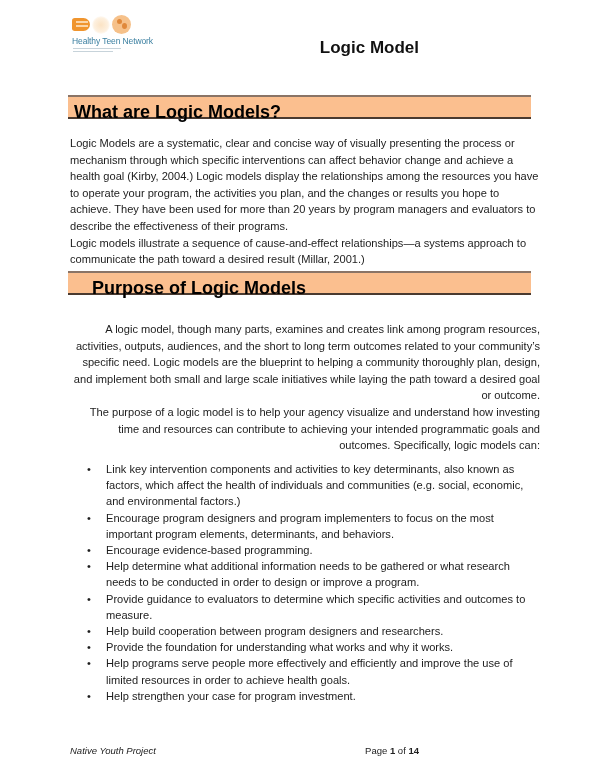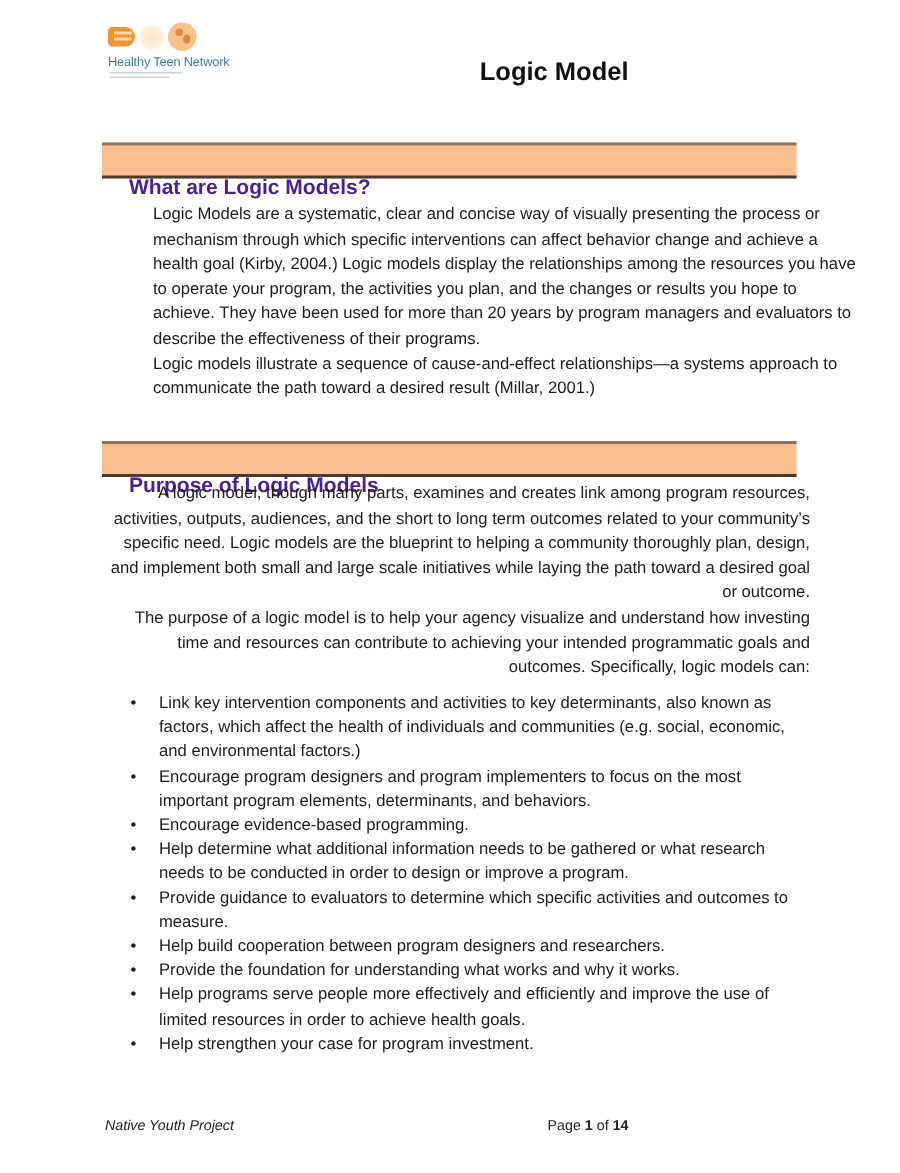--- a/index.html
+++ b/index.html
@@ -25,29 +25,29 @@
   .logo-tagline { position: absolute; left: 3px; top: 36px; width: 50px; }
   .logo-tagline span { display: block; height: 1px; background: #c7d3da; margin-bottom: 2px; }
 
   
   .doc-title { position: absolute; right: 69px; top: 38px; font-size: 17px; font-weight: bold; color: #111;
                font-family: "Liberation Sans", sans-serif; }
 
   
   .section-header { position: absolute; left: 68px; width: 463px; height: 24px; background: #fbbf8f;
                     border-top: 2px solid #8a7466; border-bottom: 2px solid #4a3a30; box-sizing: border-box; }
-  .section-header h2 { margin: 16px; padding: 2px 0 0 2px; font-size: 14px; font-weight: bold; color: #4c1d95;
+  .section-header h2 { margin: 4px; padding: 2px 0 0 2px; font-size: 18px; font-weight: bold; color: #000000;
                        font-family: "Liberation Sans", sans-serif; line-height: 18px; }
   #sec1 { top: 95px; }
-  #sec2 { top: 294px; }
+  #sec2 { top: 271px; padding-left: 18px; }
 
   .para { position: absolute; left: 70px; width: 470px; font-size: 11.1px; line-height: 16.6px; color: #1c1c1c;
           font-family: "Liberation Sans", sans-serif; margin: 0; }
   .para p { margin: 0; }
-  #p1 { top: 135px; margin-left: 32px; }
+  #p1 { top: 135px; }
   #p2 { top: 321px; text-align: right; }
 
   .bullets { position: absolute; left: 87px; top: 461px; width: 455px; margin: 0; padding: 0; list-style: none;
              font-size: 11.1px; line-height: 16.2px; font-family: "Liberation Sans", sans-serif; color: #1c1c1c; }
   .bullets li { position: relative; padding-left: 19px; margin: 0; }
   .bullets .dot { position: absolute; left: 0; top: 0; }
 
   .footer { position: absolute; left: 70px; right: 69px; top: 745px; font-size: 9.5px; color: #222;
             font-family: "Liberation Sans", sans-serif; }
   .footer-left { position: absolute; left: 0; top: 0; font-style: italic; }

